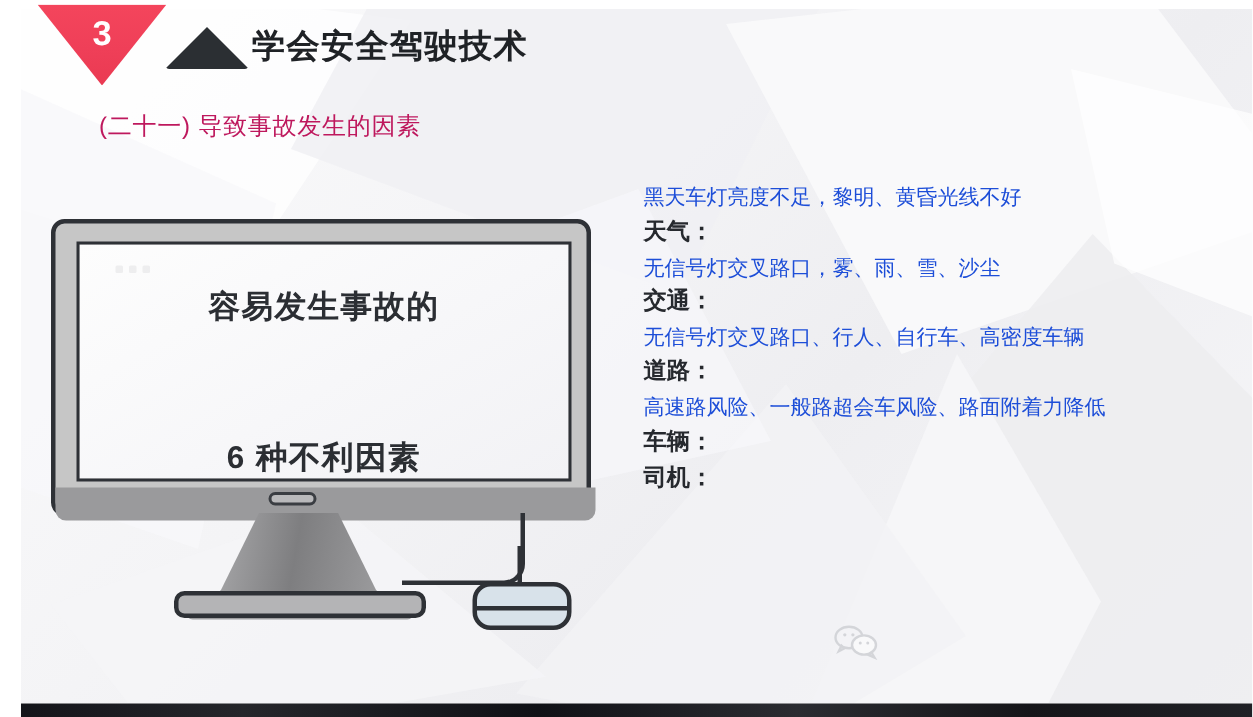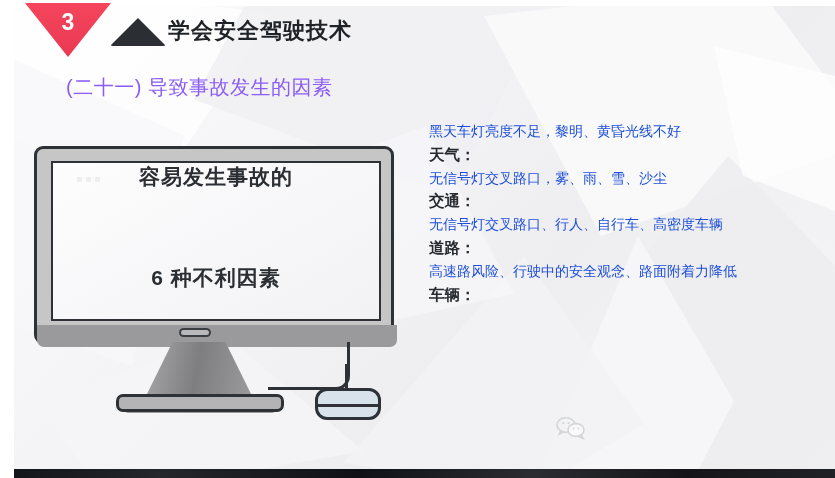--- a/index.html
+++ b/index.html
@@ -66,35 +66,35 @@
     clip-path:polygon(50% 0,100% 100%,0 100%);
     border-radius:3px;
   }
   .header-title{
     position:absolute;left:168px;top:16px;
     font-size:22px;font-weight:bold;color:#1f2226;letter-spacing:1px;
     white-space:nowrap;
   }
   .subtitle{
     position:absolute;left:66px;top:74px;
-    font-size:20px;color:#8b5cf6;letter-spacing:.5px;white-space:nowrap;
+    font-size:16px;color:#be185d;letter-spacing:.5px;white-space:nowrap;
   }
 
   
   .monitor{position:absolute;left:34px;top:146px;width:360px;height:230px;}
   .mon-body{
     position:absolute;left:0;top:0;width:360px;height:198px;
     background:#c6c6c6;border:3px solid #2e3136;border-radius:9px;
     box-sizing:border-box;
   }
   .mon-screen{
     position:absolute;left:14px;top:12px;width:330px;height:160px;
     background:linear-gradient(150deg,#fdfdfd 0%,#f7f7f9 55%,#f2f2f5 100%);
     border:2px solid #2e3136;box-sizing:border-box;
-    display:flex;flex-direction:column;align-items:center;justify-content:flex-start;
+    display:flex;flex-direction:column;align-items:center;justify-content:flex-end;
   }
   .screen-line1{
     font-size:21px;font-weight:bold;color:#2b2e33;letter-spacing:1px;
     margin-bottom:26px;white-space:nowrap;
   }
   .screen-line2{
     font-size:21px;font-weight:bold;color:#2b2e33;letter-spacing:1px;
     white-space:nowrap;
     margin-top:47px;
   }
@@ -216,22 +216,23 @@
     <div class="mouse-split"></div>
   </div>
 
   <div class="info">
     <div class="info-body">黑天车灯亮度不足，黎明、黄昏光线不好</div>
     <div class="info-head">天气：</div>
     <div class="info-body">无信号灯交叉路口，雾、雨、雪、沙尘</div>
     <div class="info-head">交通：</div>
     <div class="info-body">无信号灯交叉路口、行人、自行车、高密度车辆</div>
     <div class="info-head">道路：</div>
-    <div class="info-body">高速路风险、行驶中的安全观念、路面附着力降低</div>
+    <div class="info-body">高速路风险、一般路超会车风险、路面附着力降低</div>
     <div class="info-head">车辆：</div>
+    <div class="info-head">司机：</div>
   </div>
 
   <div class="watermark">
     <span>
       <svg width="30" height="24" viewBox="0 0 30 24" aria-hidden="true">
         <ellipse cx="10" cy="9" rx="9" ry="7.2" fill="none" stroke="#b6b9be" stroke-width="1.6"></ellipse>
         <path d="M5 14.5 L3.2 18.2 L7 16.2 Z" fill="none" stroke="#b6b9be" stroke-width="1.6"></path>
         <circle cx="7.2" cy="7.2" r="1.1" fill="#b6b9be"></circle>
         <circle cx="12.6" cy="7.2" r="1.1" fill="#b6b9be"></circle>
         <ellipse cx="20" cy="14" rx="8" ry="6.4" fill="#ffffff" stroke="#b6b9be" stroke-width="1.6"></ellipse>

